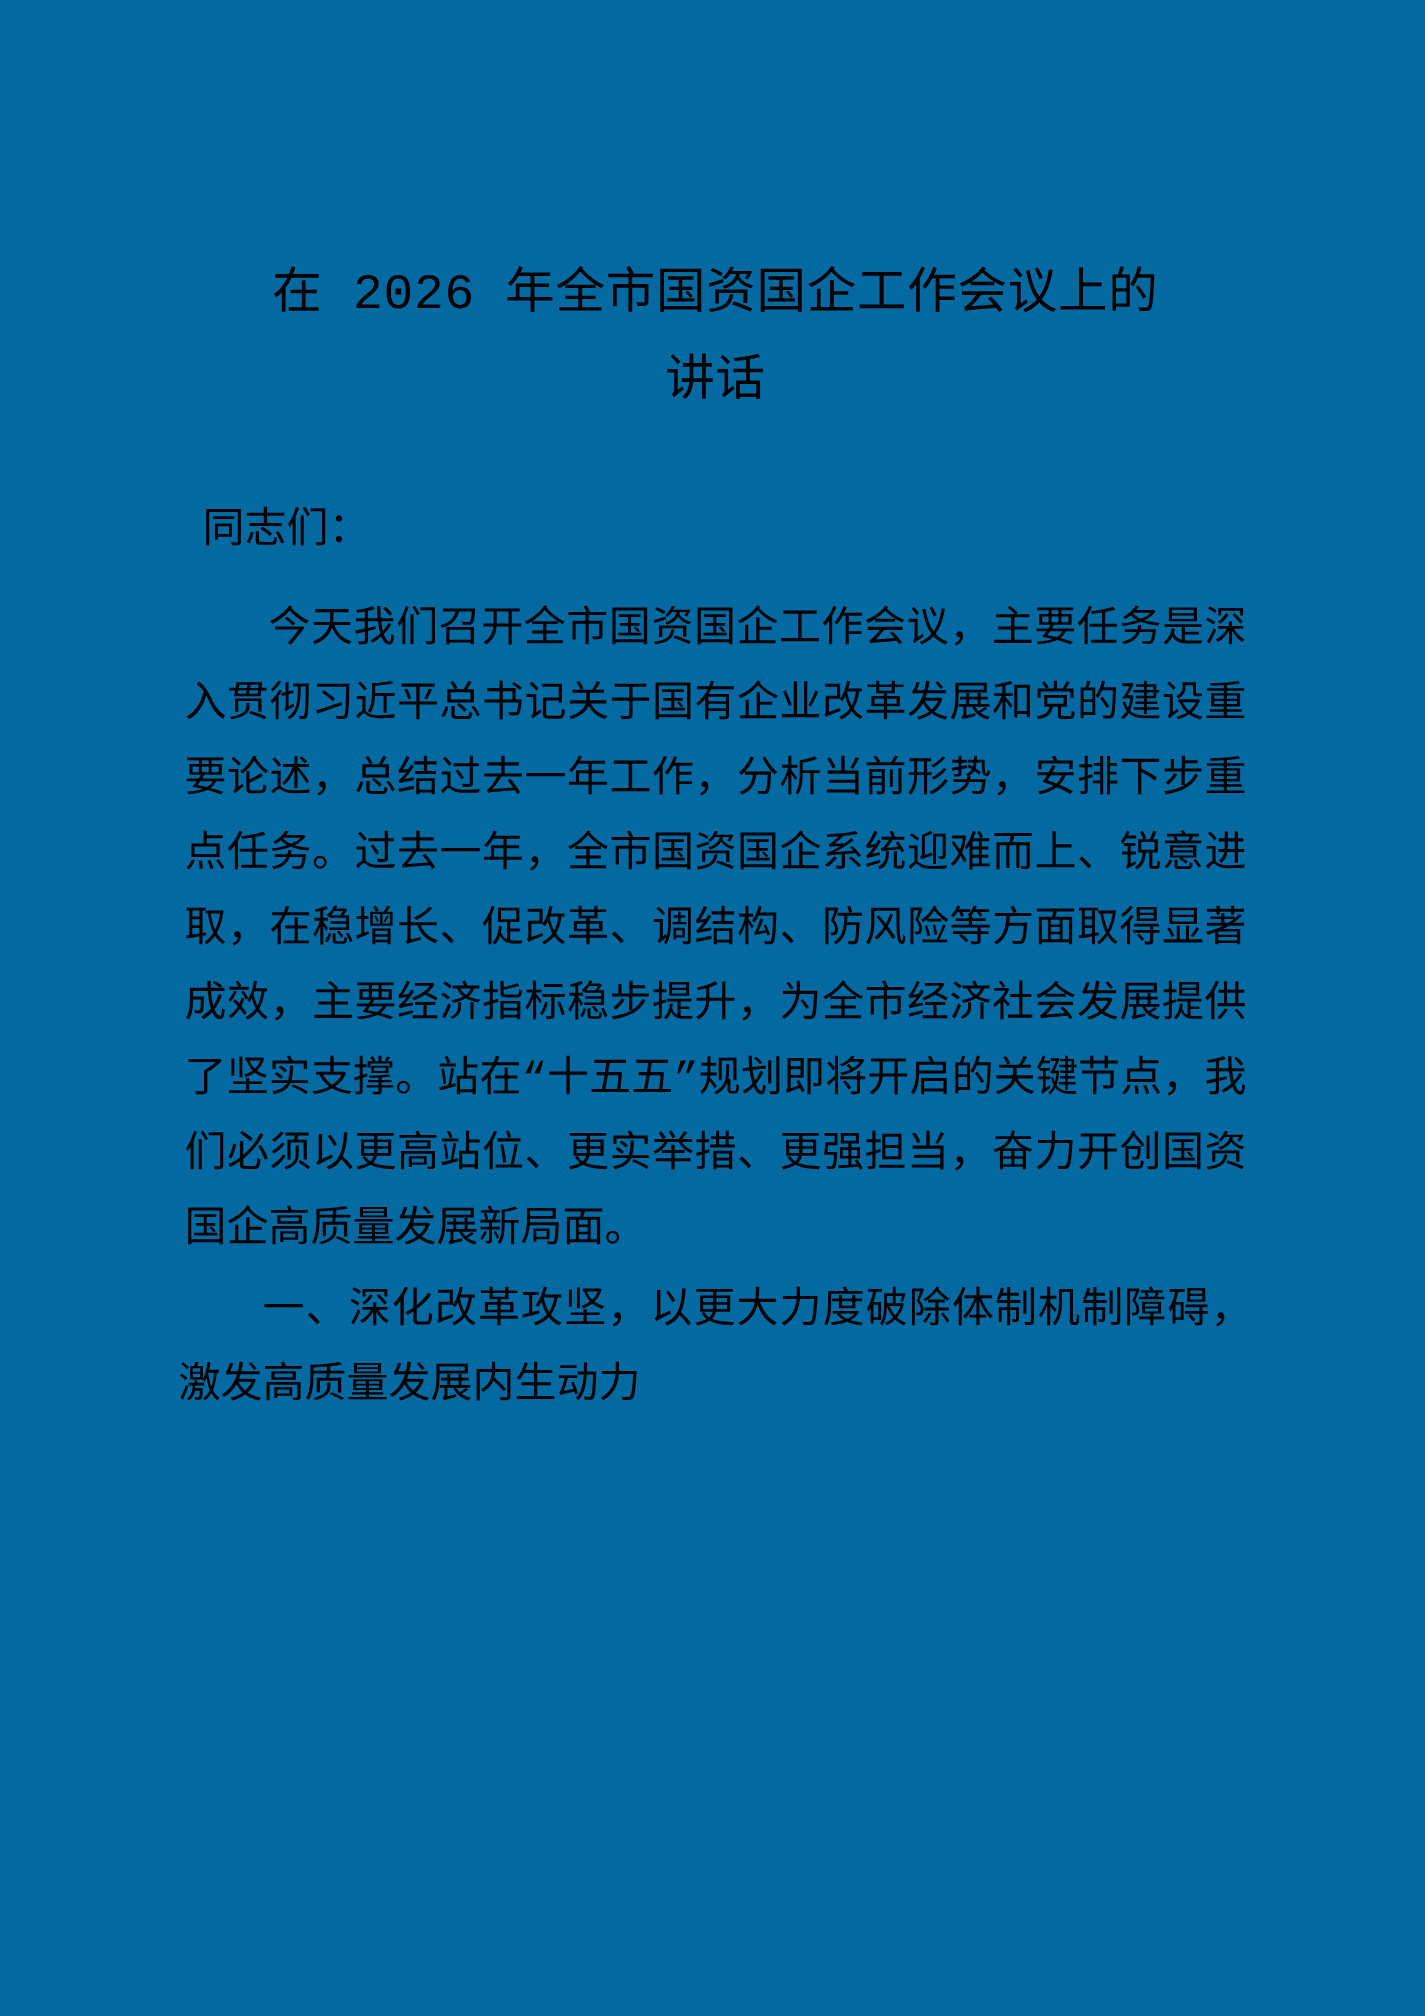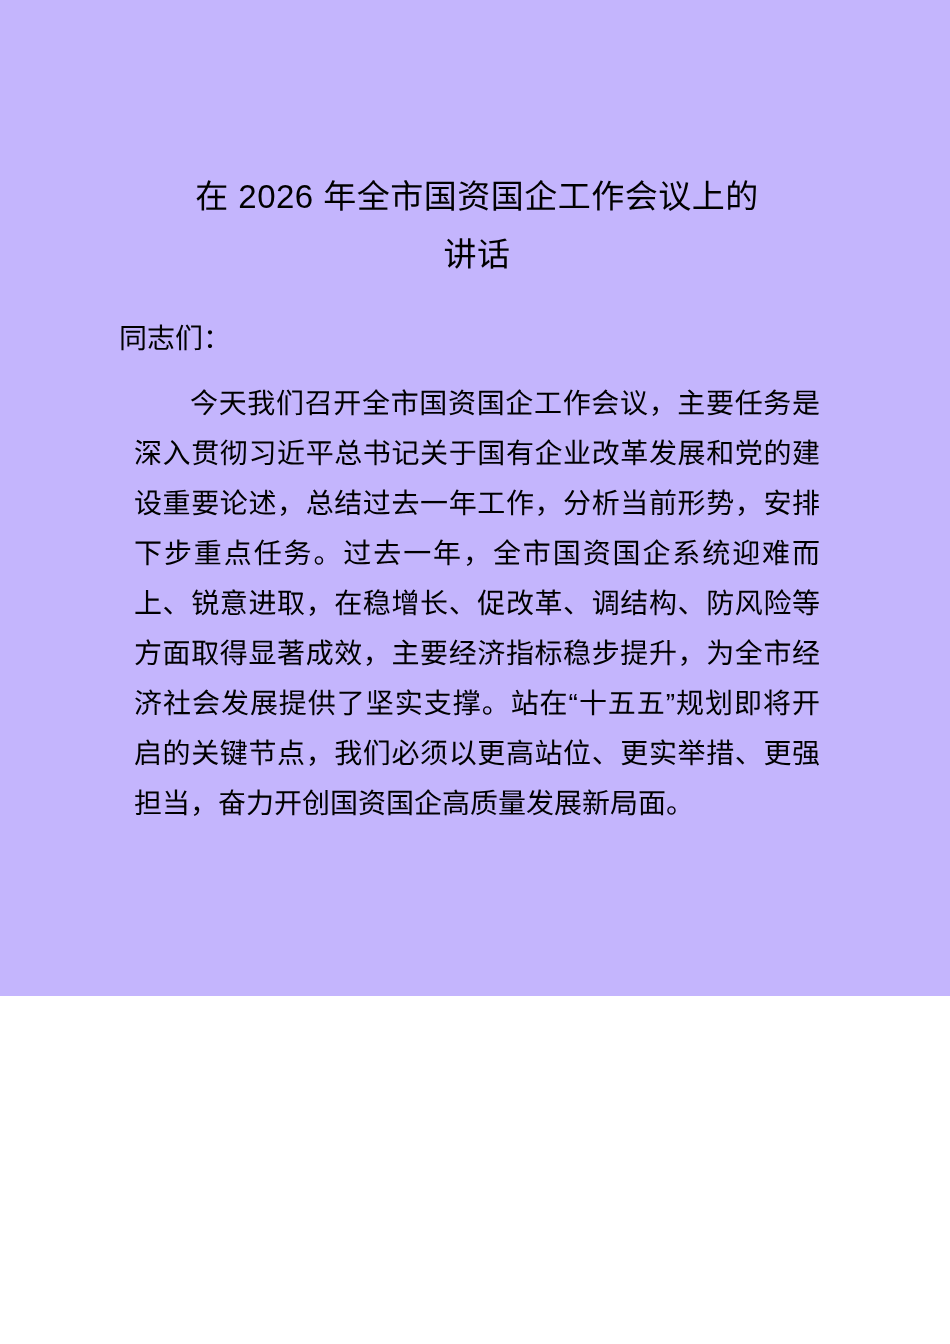--- a/index.html
+++ b/index.html
@@ -4,25 +4,25 @@
 <style>
   html, body {
     margin: 0;
     padding: 0;
     background: #ffffff;
   }
 
   .page {
     position: relative;
     width: 950px;
-    height: 996px;
-    background: #c4b5fd;
+    height: 1344px;
+    background: #0369a1;
     margin: 0 auto;
     overflow: hidden;
-    font-family: Liberation Sans, sans-serif;
+    font-family: Liberation Mono, monospace;
     color: #000000;
     -webkit-font-smoothing: none;
   }
 
   
   .content {
     position: absolute;
     left: 119px;
     top: 0;
     width: 716px;   
@@ -36,30 +36,30 @@
     font-size: 33px;
     line-height: 58px;
     font-weight: normal;
     text-align: center;
     letter-spacing: 0.5px;
     white-space: pre-line;
   }
 
   
   .salutation {
-    margin: 0;
+    margin: 16px;
     padding-top: 30px;
     font-size: 28px;
     line-height: 50px;
     text-align: left;
   }
 
   
   .para {
-    margin: 15px;
+    margin: 4px;
     font-size: 28px;
     line-height: 50px;
     text-align: justify;
     text-justify: inter-character;
     text-indent: 56px;
     letter-spacing: 0;
   }
 
   
   .section-heading {
@@ -84,16 +84,17 @@
 <div class="page">
   <div class="content">
 
     <h1 class="doc-title">在 2026 年全市国资国企工作会议上的
 讲话</h1>
 
     <p class="salutation">同志们：</p>
 
     <p class="para">今天我们召开全市国资国企工作会议，主要任务是深入贯彻习近平总书记关于国有企业改革发展和党的建设重要论述，总结过去一年工作，分析当前形势，安排下步重点任务。过去一年，全市国资国企系统迎难而上、锐意进取，在稳增长、促改革、调结构、防风险等方面取得显著成效，主要经济指标稳步提升，为全市经济社会发展提供了坚实支撑。站在“十五五”规划即将开启的关键节点，我们必须以更高站位、更实举措、更强担当，奋力开创国资国企高质量发展新局面。</p>
 
+    <p class="section-heading">一、深化改革攻坚，以更大力度破除体制机制障碍，激发高质量发展内生动力</p>
 
 
   </div>
 </div>
 
 </body></html>

